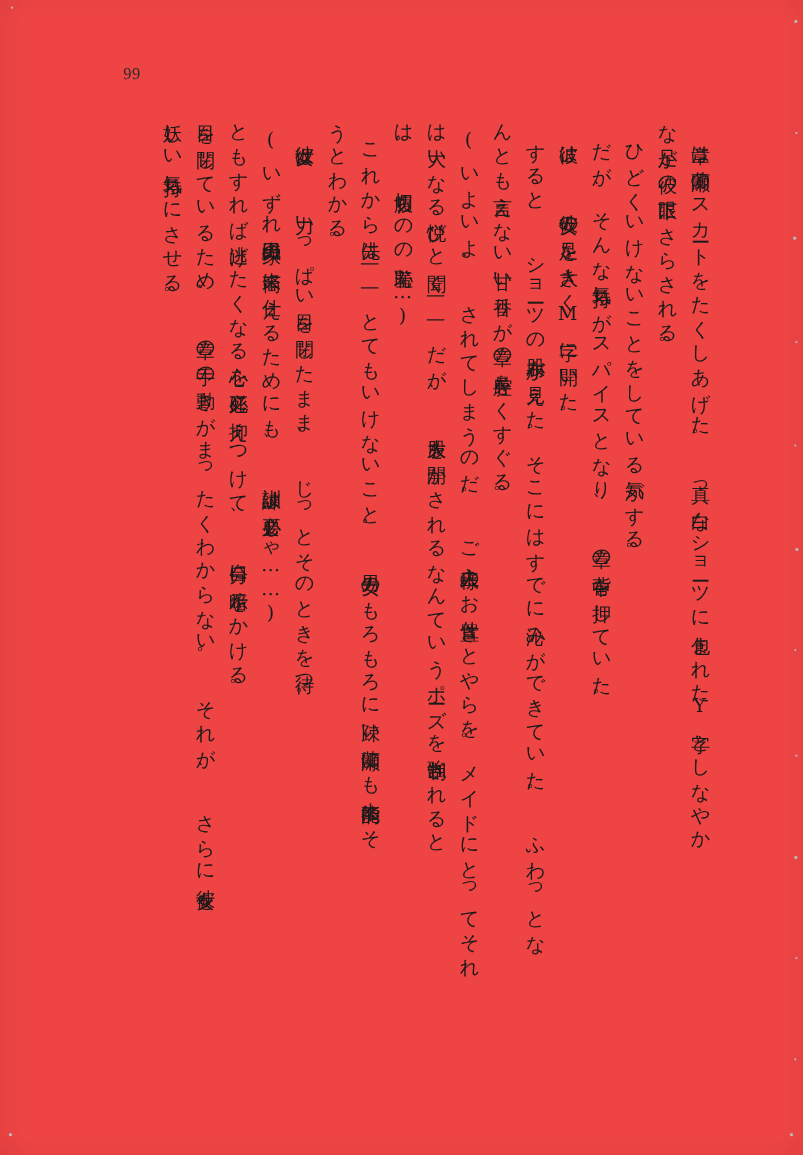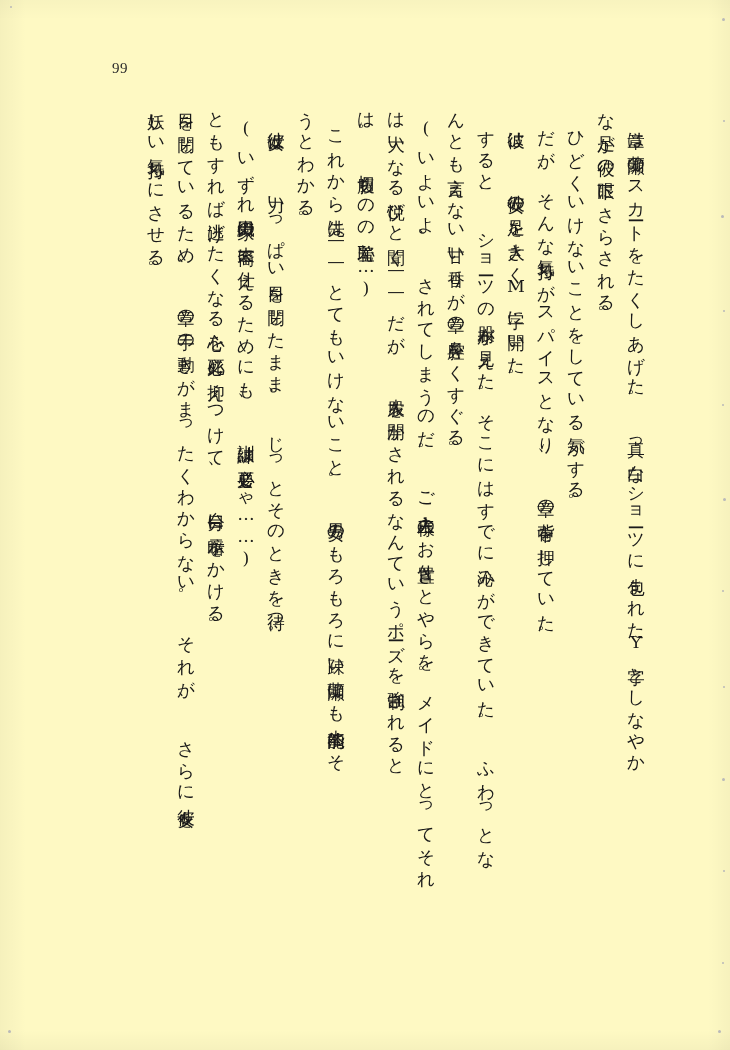--- a/index.html
+++ b/index.html
@@ -11,21 +11,21 @@
     height: 1050px;
     background: #ffffff;
     font-family: "Liberation Serif", "DejaVu Serif", serif;
     overflow: hidden;
   }
 
   .page {
     position: relative;
     width: 730px;
     height: 1050px;
-    background: #fef9c3;
+    background: #ef4444;
     box-sizing: border-box;
   }
 
   
   .page::before {
     content: "";
     position: absolute;
     inset: 0;
     background:
       linear-gradient(to right, rgba(0,0,0,0.035) 0px, rgba(0,0,0,0) 26px),

